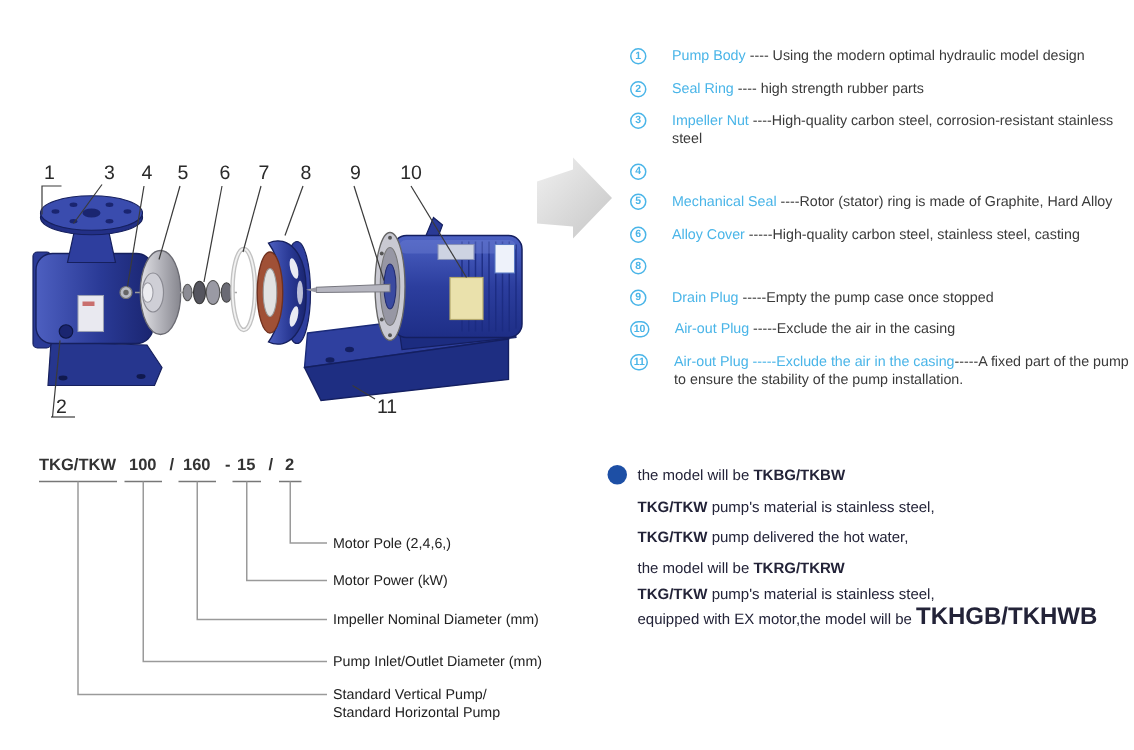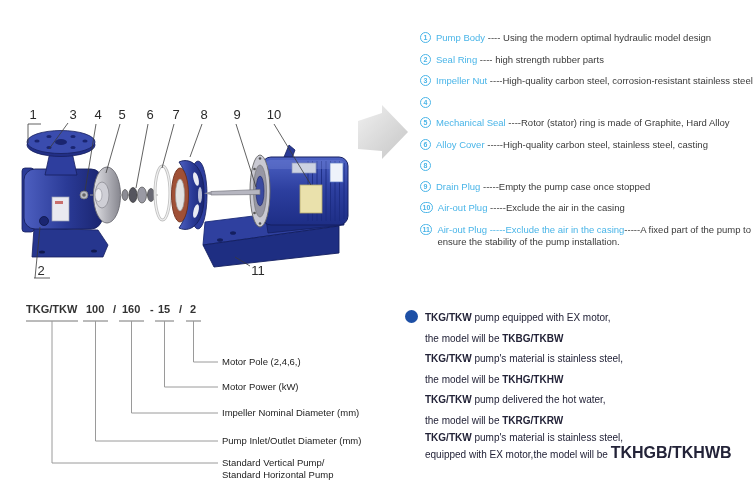--- a/index.html
+++ b/index.html
@@ -22,21 +22,21 @@
   .banner span{
     color:#fff;font-size:17px;font-weight:bold;letter-spacing:.3px;white-space:nowrap;
   }
 
   
   .diagram{position:absolute;left:8px;top:95px;width:420px;height:195px;}
   .callout-num{font-size:13px;fill:#2a2a2a;font-family:"Liberation Sans",sans-serif;}
 
   
   .parts-list{position:absolute;left:420px;top:32px;width:336px;}
-  .part-item{display:flex;align-items:flex-start;margin-bottom:9.5px;font-size:9.5px;line-height:12px;}
+  .part-item{display:flex;align-items:flex-start;margin-bottom:9.5px;font-size:9.5px;line-height:12px;gap:12px;}
   .badge{
     flex:none;min-width:11px;height:11px;margin-right:5px;margin-top:0;
     border:1px solid var(--accent-blue);border-radius:7px;padding:0 1.5px;
     color:var(--accent-blue);font-size:7px;line-height:9px;text-align:center;font-weight:bold;
   }
   .part-text{white-space:pre-wrap;}
   .part-name{color:var(--accent-blue);white-space:pre-wrap;}
   .part-desc{color:var(--text-dark);white-space:pre-wrap;}
 
   
@@ -283,24 +283,22 @@
       <text class="model-label" x="200" y="116">Impeller Nominal Diameter (mm)</text>
       <text class="model-label" x="200" y="144">Pump Inlet/Outlet Diameter (mm)</text>
       <text class="model-label" x="200" y="166">Standard Vertical Pump/</text>
       <text class="model-label" x="200" y="178">Standard  Horizontal Pump</text>
     </g>
   </svg>
 
   <div class="variants">
     <span class="bullet"></span>
     <div class="v-lines">
-      <div class="v-line"><span class="v-bold">TKG/TKW</span><span> pump equipped with EX motor,</span></div>
       <div class="v-line"><span>the model will be </span><span class="v-model">TKBG/TKBW</span></div>
       <div class="v-line"><span class="v-bold">TKG/TKW</span><span> pump's material is stainless steel,</span></div>
-      <div class="v-line"><span>the model will be </span><span class="v-model">TKHG/TKHW</span></div>
       <div class="v-line"><span class="v-bold">TKG/TKW</span><span> pump delivered the hot water,</span></div>
       <div class="v-line"><span>the model will be </span><span class="v-model">TKRG/TKRW</span></div>
       <div class="v-line tight"><span class="v-bold">TKG/TKW</span><span> pump's material is stainless steel,</span></div>
       <div class="v-line tight"><span>equipped with EX motor,the model will be </span><span class="v-model big">TKHGB/TKHWB</span></div>
     </div>
   </div>
 
 </div>
 
 </body></html>

